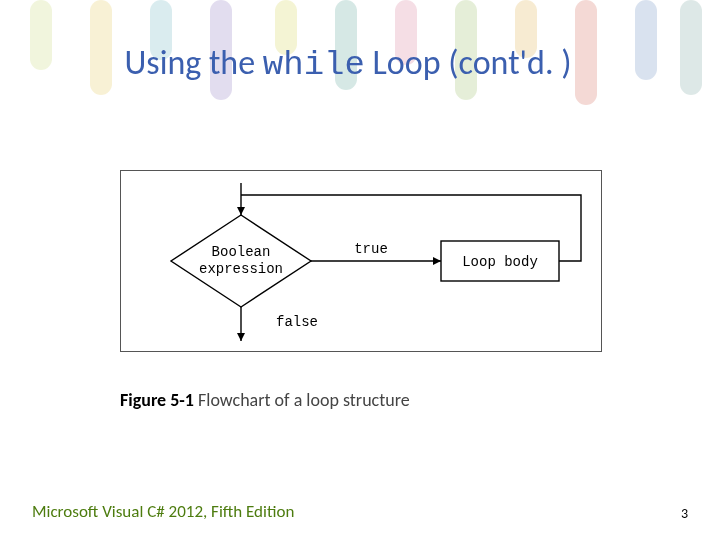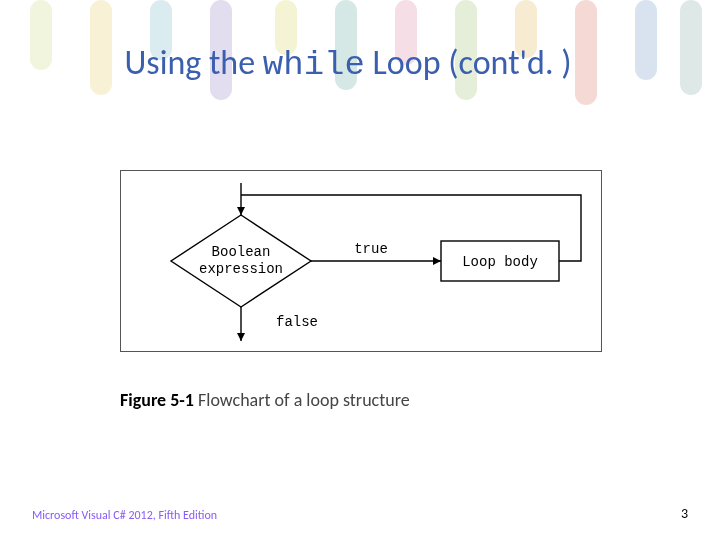--- a/index.html
+++ b/index.html
@@ -59,22 +59,22 @@
     margin-top: 19px;
   }
   .caption .fig-num {
     font-weight: 700;
     color: #000;
   }
   .footer-left {
     position: absolute;
     left: 32px;
     bottom: 18px;
-    font-size: 12px;
-    color: #8b5cf6;
+    font-size: 17px;
+    color: #4d7c0f;
     z-index: 2;
   }
   .footer-right {
     position: absolute;
     right: 32px;
     bottom: 18px;
     font-size: 14px;
     color: #000;
     z-index: 2;
   }

